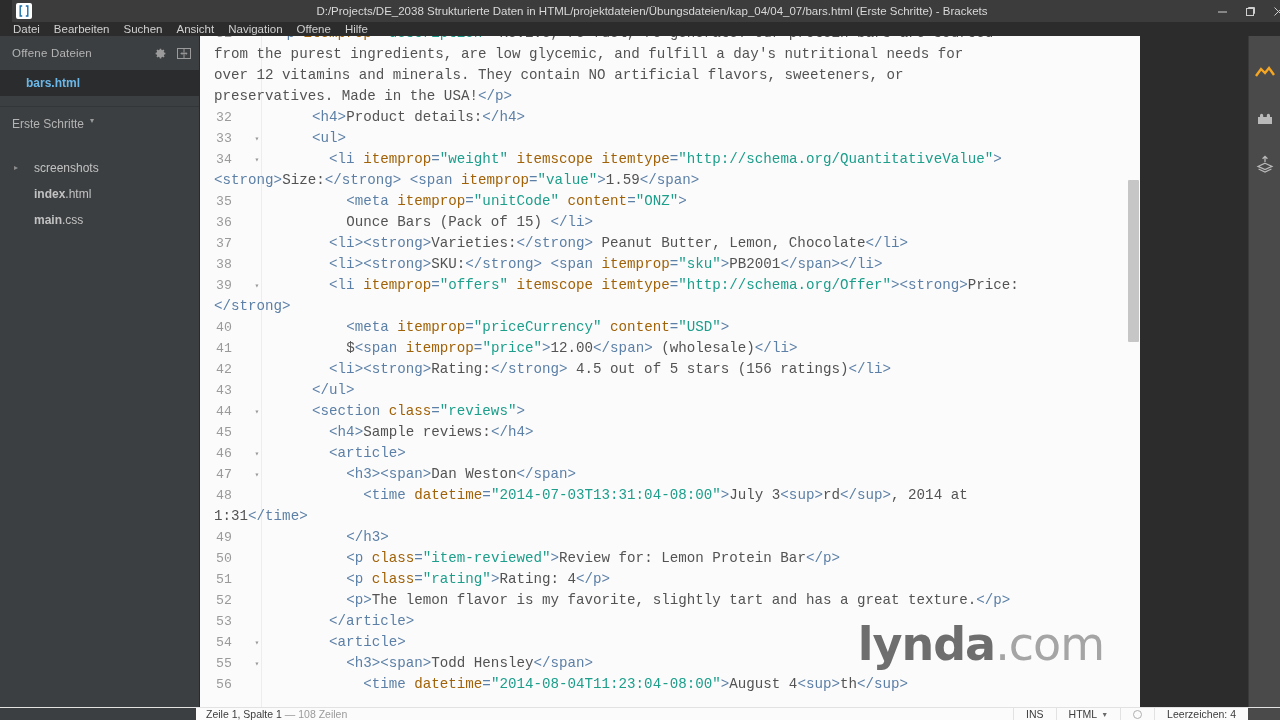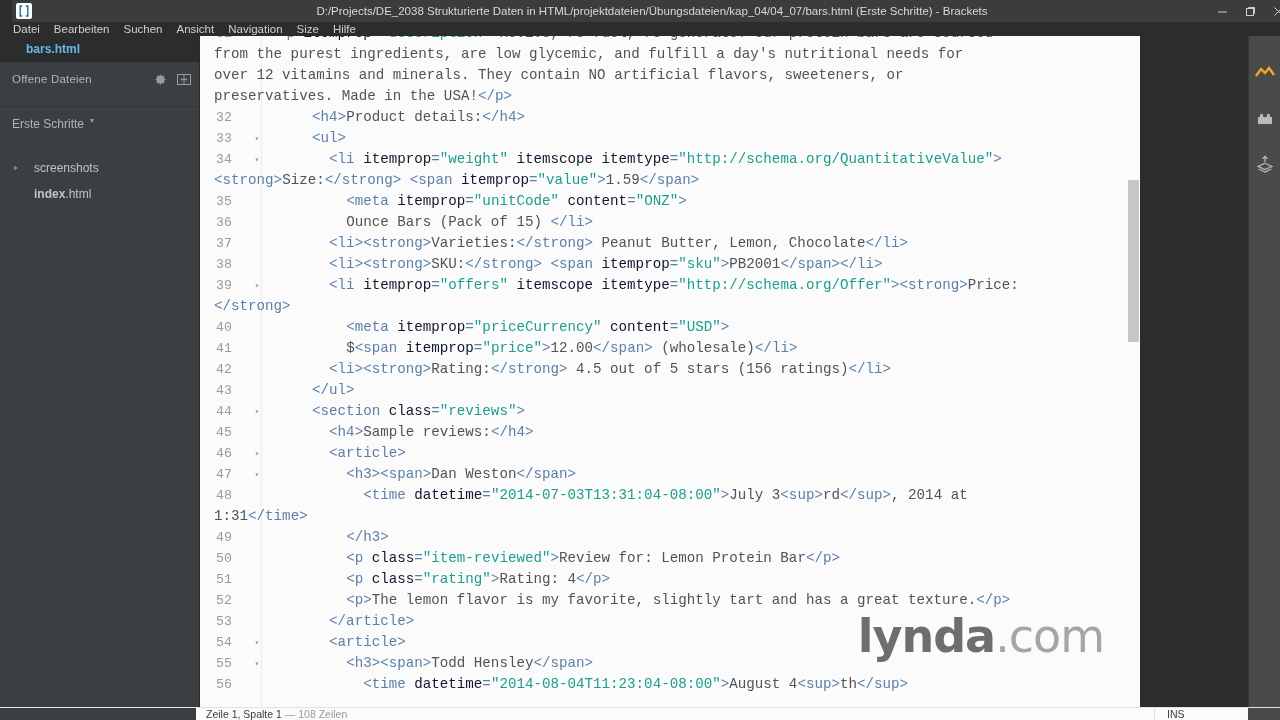--- a/index.html
+++ b/index.html
@@ -109,35 +109,35 @@
     color:#9a9a9a;font-size:13.2px;
   }
   .fold{
     position:absolute;left:52px;width:10px;text-align:center;
     color:#9a9a9a;font-size:8px;line-height:21px;
   }
   .wrapline{display:block;min-height:21px;padding-left:14px;}
 
   
   .tag{color:#5b7fa6}
-  .attr{color:#0f172a}
+  .attr{color:#a16207}
   .str{color:#1c9e8b}
   .txt{color:#535353}
 
   
   #vscroll{
     position:absolute;right:0;top:0;width:13px;height:671px;background:#fbfbfb;
   }
   #vthumb{
     position:absolute;right:1px;width:11px;background:#c6c6c6;border-radius:1px;
   }
 
   
   #watermark{
-    position:absolute;right:36px;bottom:44px;
+    position:absolute;right:36px;bottom:36px;
     font-size:46px;letter-spacing:-1px;color:#8c8c8c;
     font-family:"DejaVu Sans",sans-serif;
     pointer-events:none; user-select:none;
   }
   #watermark b{color:#6e6e6e;font-weight:bold}
   #watermark span{color:#a5a5a5;font-weight:normal}
 
   
   #mouse{
     position:absolute;left:958px;top:255px;width:10px;height:20px;
@@ -149,21 +149,21 @@
     position:absolute;left:0;bottom:0;width:1280px;height:13px;
     background:#fbfbfb;border-top:1px solid #e2e2e2;
     display:flex;align-items:center;
   }
   #status-left-pad{width:196px;height:13px;background:#3c3f41}
   #status-cursor{
     font-size:10.5px;color:#3c3c3c;padding-left:10px;white-space:nowrap;
   }
   #status-cursor .dim{color:#9a9a9a}
   #status-right{
-    margin-left:auto;display:flex;align-items:flex-start;height:13px;font-size:10.5px;color:#3c3c3c;flex-direction:column;
+    margin-left:auto;display:flex;align-items:flex-end;height:13px;font-size:10.5px;color:#3c3c3c;
   }
   .st-cell{padding:0 12px;border-left:1px solid #e2e2e2;height:13px;line-height:13px;white-space:nowrap;display:flex;align-items:center;gap:4px}
   .st-caret{font-size:7px;color:#6a6a6a}
   .st-circle{width:9px;height:9px;border:1px solid #b0b0b0;border-radius:50%}
   #status-right-pad{width:32px;height:13px;background:#4a4a4a}
 </style>
 </head>
 <body>
 
 <div id="titlebar">
@@ -194,62 +194,66 @@
   </div>
 </div>
 
 <div id="menubar">
   <div id="menubar-inner">
       <div class="menu-item">Datei</div>
       <div class="menu-item">Bearbeiten</div>
       <div class="menu-item">Suchen</div>
       <div class="menu-item">Ansicht</div>
       <div class="menu-item">Navigation</div>
-      <div class="menu-item">Size</div>
+      <div class="menu-item">Offene</div>
       <div class="menu-item">Hilfe</div>
     </div>
 </div>
 
 <div id="sidebar">
-  <div id="openfiles">
-      <div class="file-row selected">
-        <span class="fname">bars.html</span>
-      </div>
-    </div>
   <div id="sidebar-header">
     <div id="wg-title">Offene Dateien</div>
     <div id="wg-icons">
       <div class="wg-icon">
         <svg width="13" height="13" viewBox="0 0 16 16" fill="#9b9b9b">
           <path d="M8 5.2a2.8 2.8 0 100 5.6 2.8 2.8 0 000-5.6zm0 4.3a1.5 1.5 0 110-3 1.5 1.5 0 010 3z"></path>
           <path d="M14 8.9v-1.8l-1.6-.3a4.8 4.8 0 00-.5-1.2l.9-1.3-1.3-1.3-1.3.9a4.8 4.8 0 00-1.2-.5L8.9 2H7.1l-.3 1.4a4.8 4.8 0 00-1.2.5l-1.3-.9L3 4.3l.9 1.3a4.8 4.8 0 00-.5 1.2L2 7.1v1.8l1.4.3c.1.4.3.8.5 1.2L3 11.7 4.3 13l1.3-.9c.4.2.8.4 1.2.5l.3 1.4h1.8l.3-1.4c.4-.1.8-.3 1.2-.5l1.3.9 1.3-1.3-.9-1.3c.2-.4.4-.8.5-1.2L14 8.9z"></path>
         </svg>
       </div>
       <div class="wg-icon">
         <svg width="14" height="11" viewBox="0 0 14 11">
           <rect x="0.5" y="0.5" width="13" height="10" stroke="#9b9b9b" fill="none" stroke-width="1"></rect>
           <path d="M7 0.5 V10.5" stroke="#9b9b9b" stroke-width="1"></path>
           <path d="M4 5.5 H10 M5.3 4.2 L4 5.5 L5.3 6.8 M8.7 4.2 L10 5.5 L8.7 6.8" stroke="#9b9b9b" stroke-width="0.9" fill="none"></path>
         </svg>
       </div>
     </div>
   </div>
+  <div id="openfiles">
+      <div class="file-row selected">
+        <span class="fname">bars.html</span>
+      </div>
+    </div>
   <div id="openfiles-divider"></div>
   <div id="project-row">
     <span>Erste Schritte</span>
     <span id="project-caret">▾</span>
   </div>
   <div id="tree">
       <div class="tree-row">
         <span class="tree-caret">▸</span>
         <span class="tree-label">screenshots</span>
       </div>
       <div class="tree-row">
         <span class="tree-caret"></span>
         <span class="tree-label"><b>index</b><span class="ext">.html</span></span>
+      </div>
+      <div class="tree-row">
+        <span class="tree-caret"></span>
+        <span class="tree-label"><b>main</b><span class="ext">.css</span></span>
       </div>
     </div>
 </div>
 
 <div id="rightbar">
   <div class="tb-icon">
     <svg width="20" height="16" viewBox="0 0 20 16">
       <path d="M1 11 L6 4 L10 8 L14 3 L19 10" stroke="#f5a623" stroke-width="2.4" fill="none" stroke-linejoin="miter" stroke-linecap="butt"></path>
     </svg>
   </div>

